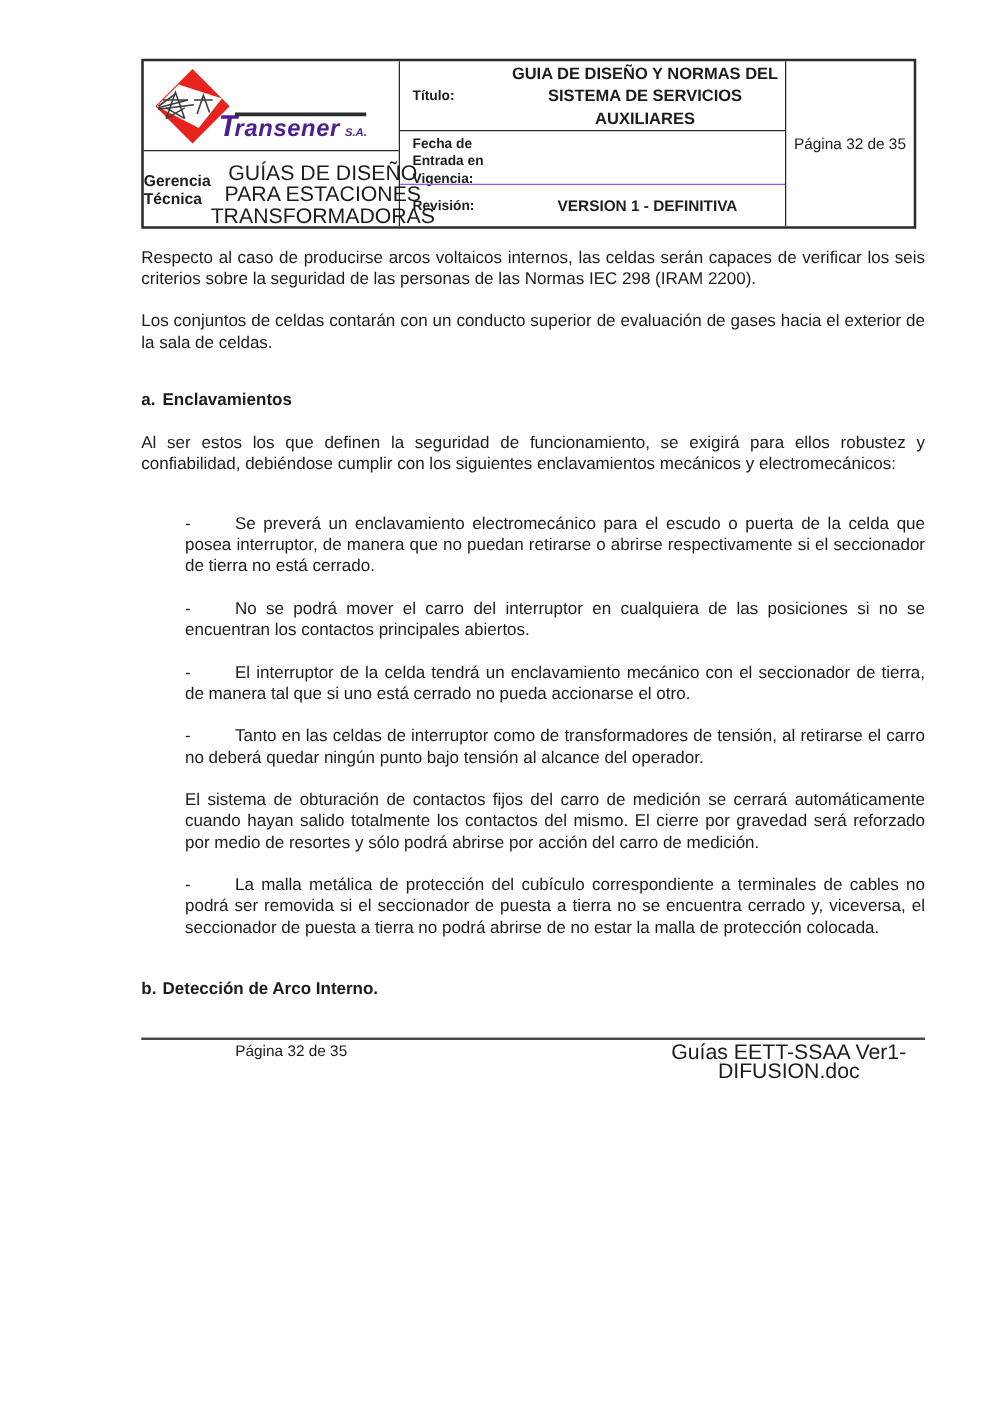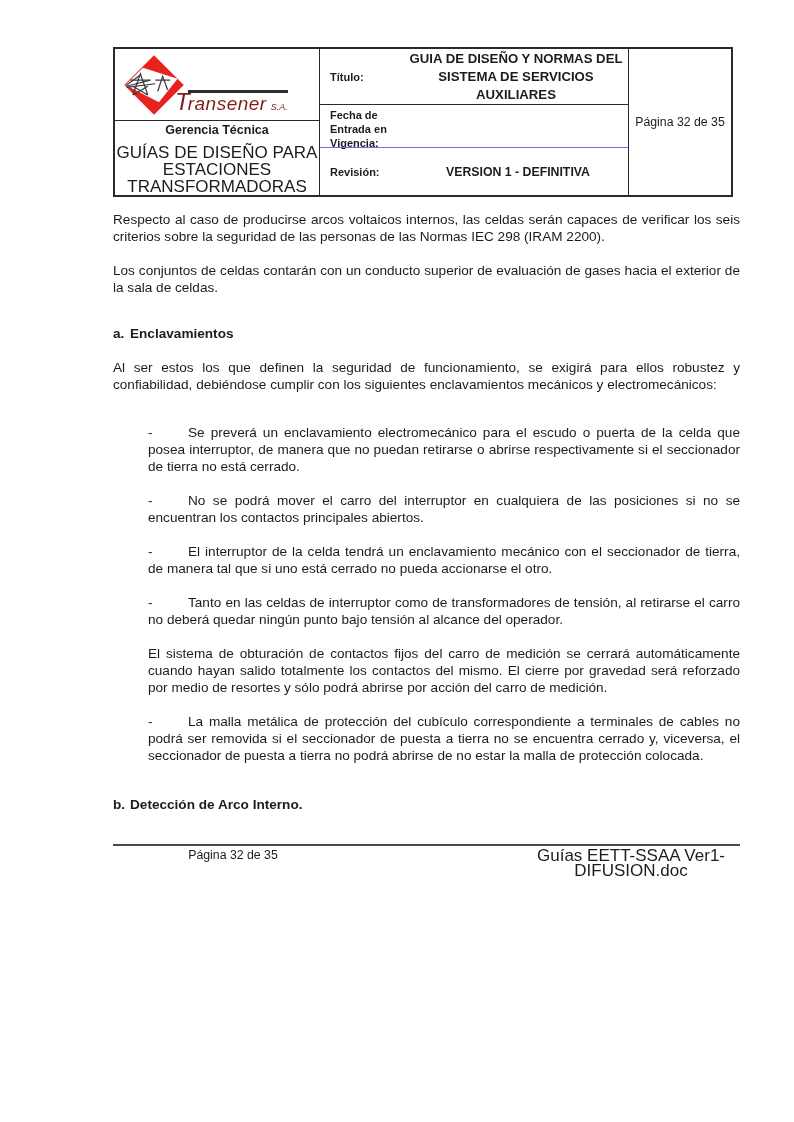--- a/index.html
+++ b/index.html
@@ -17,26 +17,26 @@
   
   .htable {
     width:620px;
     display:flex;
     border:2px solid #2a2a2a;
     background:#fff;
   }
   .col1 { width:205px; border-right:1px solid #2a2a2a; display:flex; flex-direction:column; }
   .logo-cell { height:72px; border-bottom:1px solid #2a2a2a; position:relative; }
   .logo-svg { position:absolute; left:8px; top:3px; }
-  .wordmark { position:absolute; left:60px; bottom:5px; font-style:italic; font-weight:normal; color:#7f1d1d; white-space:nowrap; }
+  .wordmark { position:absolute; left:60px; bottom:5px; font-style:italic; font-weight:bold; color:#4c1d95; white-space:nowrap; }
   .wm-t { font-size:24px; line-height:20px; }
   .wm-line { display:inline-block; border-top:3px solid #2d2d2d; padding-top:0px; margin-left:-2px; }
   .wm-rest { font-size:19px; letter-spacing:0.5px; }
   .wm-sa { font-size:9px; margin-left:4px; }
-  .org-cell { flex:1; display:flex; flex-direction:column; align-items:center; padding-top:2px;justify-content:space-between; }
+  .org-cell { flex:1; display:flex; flex-direction:row; align-items:center; padding-top:2px;justify-content:space-between; }
   .division { font-weight:bold; font-size:12.5px; }
   .org-title { font-weight:normal; font-size:17px; line-height:17px; text-align:center; margin-top:7px; }
 
   .col2 { width:309px; border-right:1px solid #2a2a2a; display:flex; flex-direction:column; }
   .hrow { display:flex; }
   .row-title { height:55px; }
   .row-date  { height:43px; border-top:1px solid #2a2a2a;justify-content:flex-end; }
   .row-rev   { flex:1; border-top:1px solid #8b5cf6; }
   .hlbl { width:88px; padding-left:10px; font-weight:bold; font-size:11px; line-height:14px; display:flex; align-items:center; }
   .hlbl.top { align-items:flex-start; padding-top:3px; }

